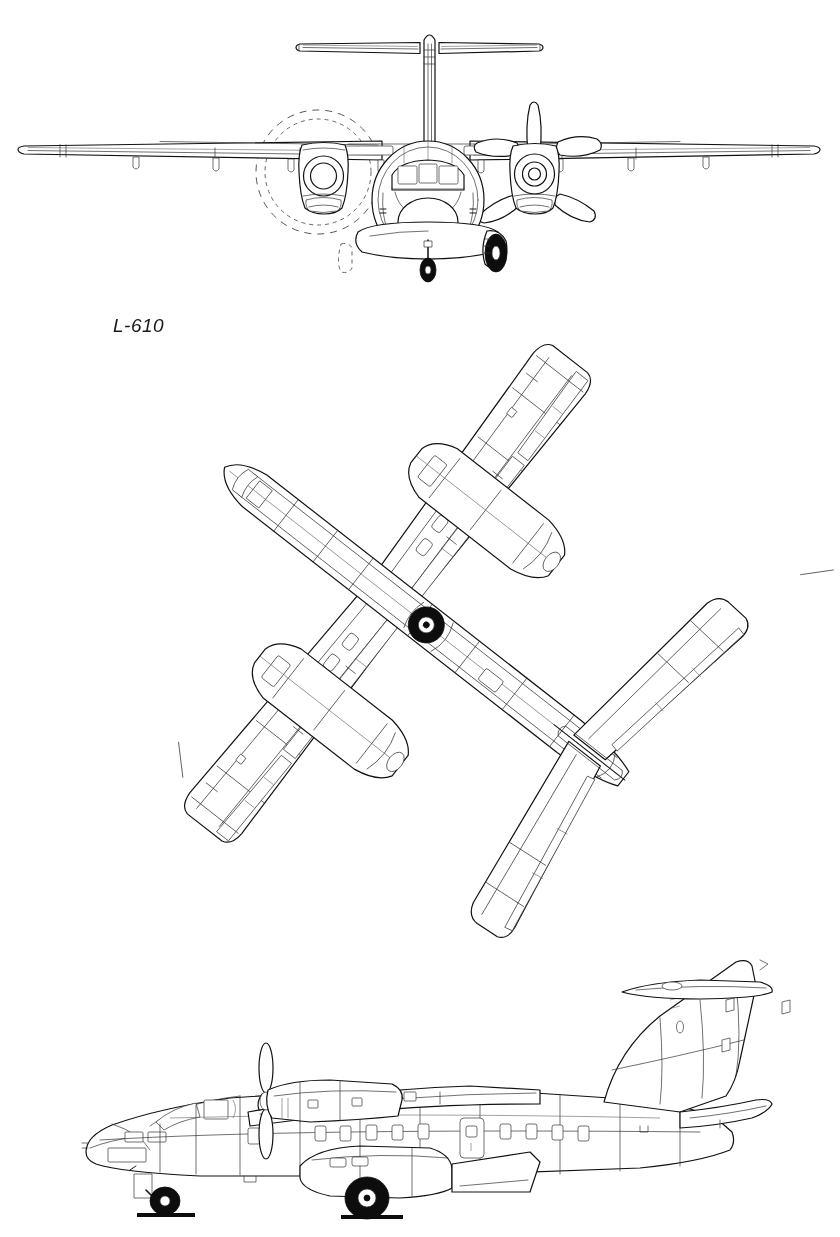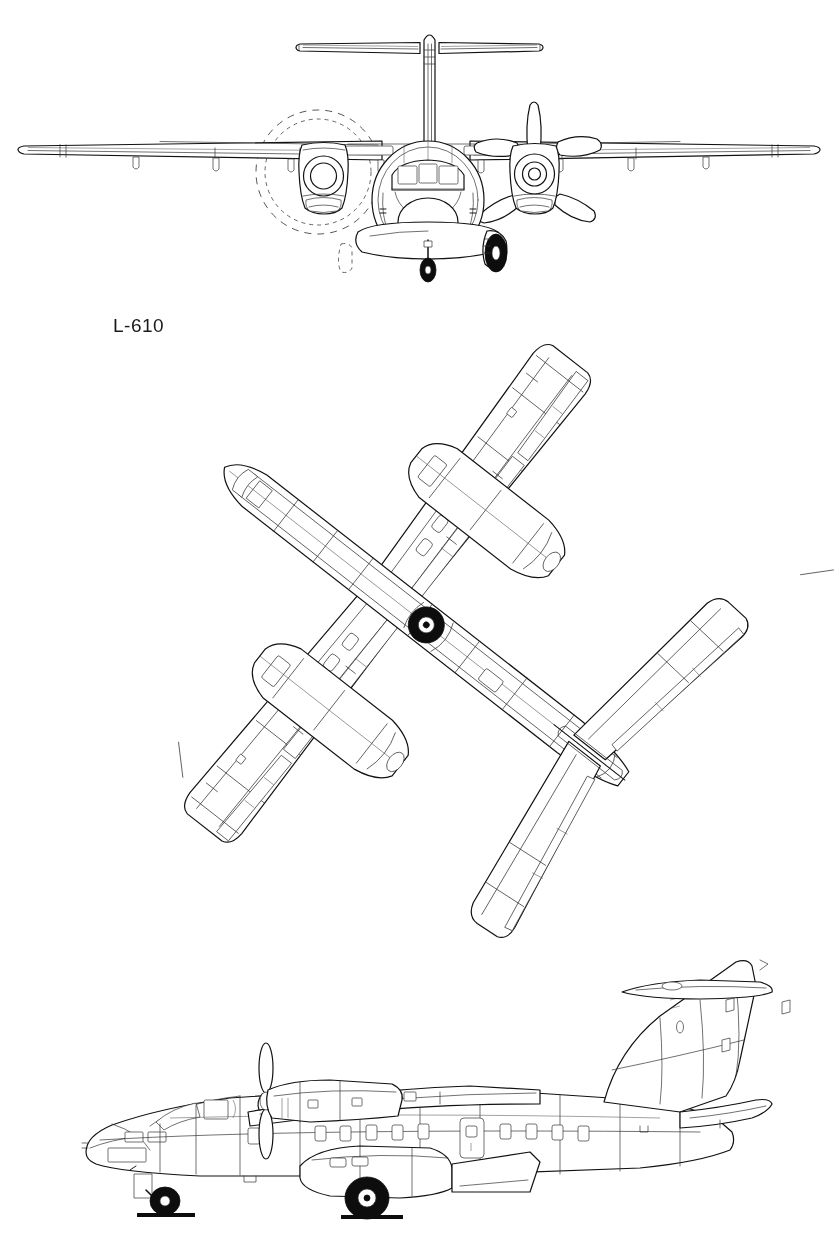--- a/index.html
+++ b/index.html
@@ -2,21 +2,21 @@
 <html><head>
 <meta charset="utf-8">
 <title>L-610 three-view drawing</title>
 <style>
   html,body{margin:0;padding:0;background:#ffffff;}
   body{
     width:840px;height:1237px;position:relative;overflow:hidden;
     font-family:"Liberation Sans", sans-serif;
     background:#ffffff;
   }
-  #sheet{position:absolute;inset:0;width:840px;height:925px;background:#fef9c3;}
+  #sheet{position:absolute;inset:0;width:840px;height:925px;background:#fef9c3;font-style:italic;}
   #sheet svg{display:block;width:840px;height:1237px;}
   .ln{fill:none;stroke:#1a1a1a;stroke-width:1;stroke-linejoin:round;stroke-linecap:round;}
   .ln-out{fill:none;stroke:#111;stroke-width:1.5;stroke-linejoin:round;stroke-linecap:round;}
   .ln-th{fill:none;stroke:#333;stroke-width:0.7;stroke-linejoin:round;stroke-linecap:round;}
   .ln-fine{fill:none;stroke:#555;stroke-width:0.55;}
   .dash{fill:none;stroke:#444;stroke-width:0.9;stroke-dasharray:7 6;}
   .dash2{fill:none;stroke:#555;stroke-width:0.9;stroke-dasharray:4 4;}
   .wht{fill:#ffffff;stroke:#111;stroke-width:1.2;stroke-linejoin:round;}
   .wht-th{fill:#ffffff;stroke:#333;stroke-width:0.7;stroke-linejoin:round;}
   .blk{fill:#0d0d0d;stroke:#0d0d0d;stroke-width:0.8;}

